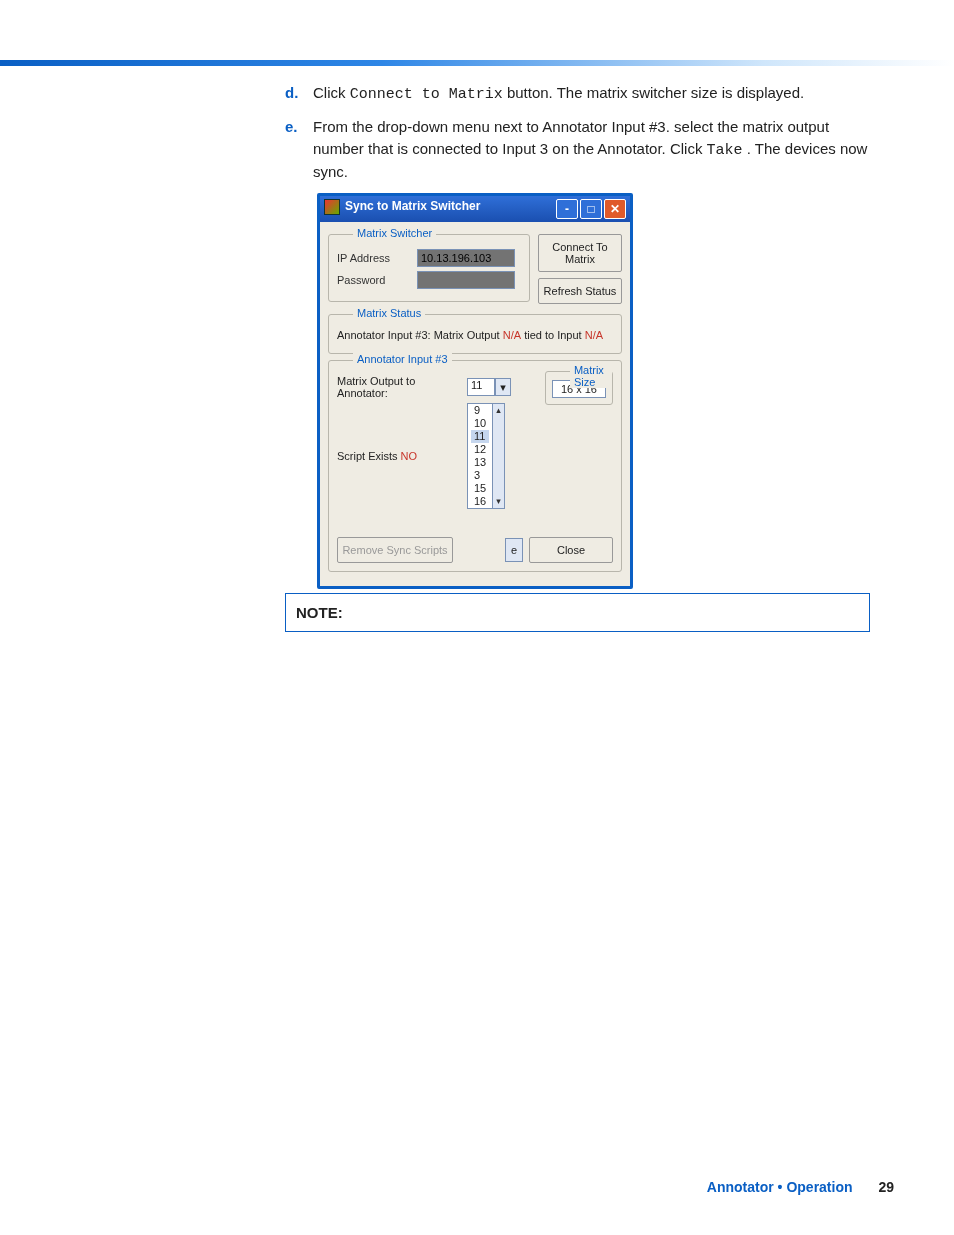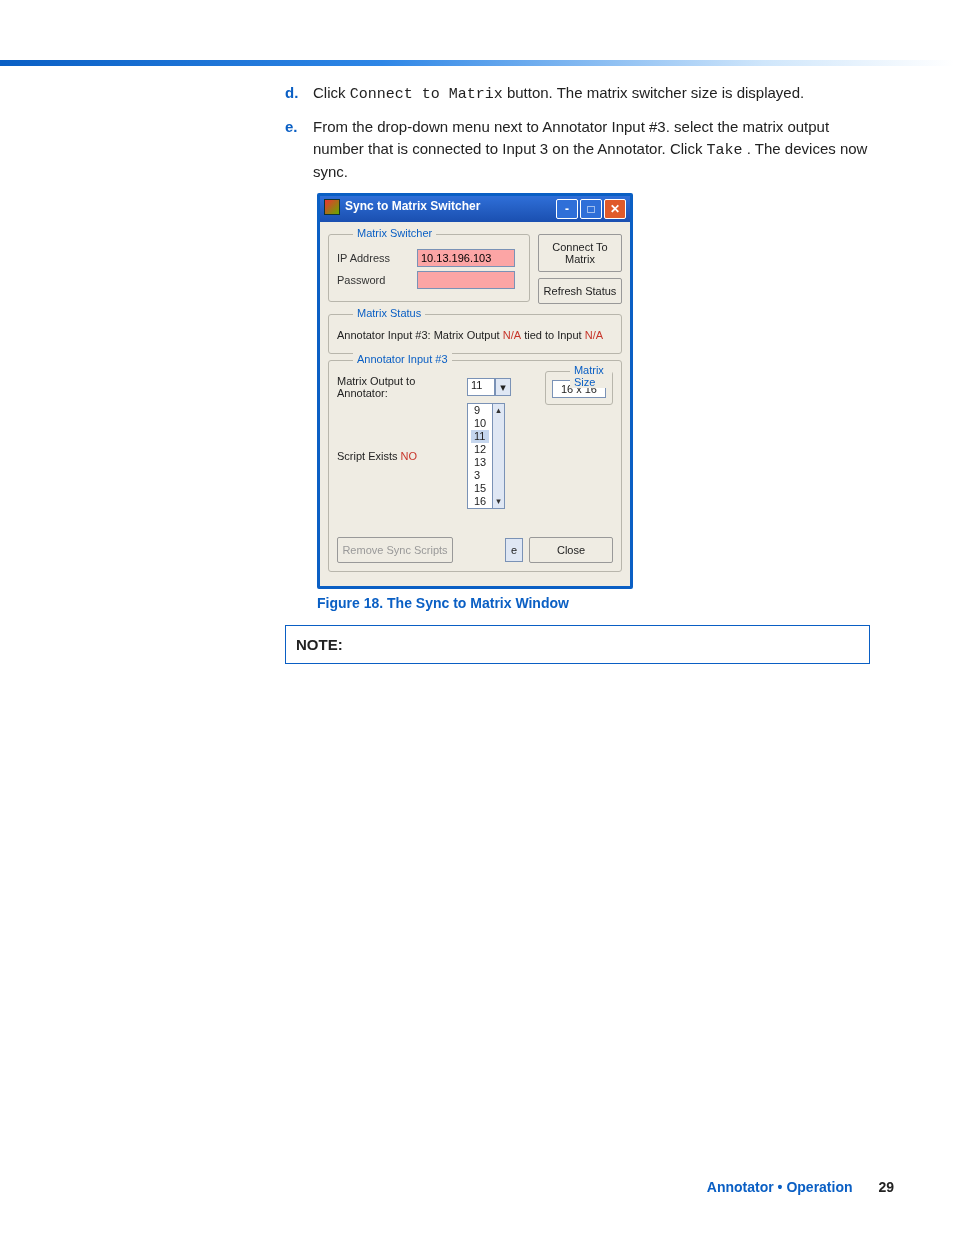--- a/index.html
+++ b/index.html
@@ -16,21 +16,21 @@
   .dlg-title .ttl{flex:1;font-weight:700;font-size:12px}
   .wbtn{width:20px;height:18px;margin-left:2px;border:1px solid #fff;border-radius:2px;display:flex;align-items:center;justify-content:center;font-weight:700;color:#fff;font-size:12px}
   .wb-min{background:#2f6fd8}
   .wb-max{background:#2f6fd8}
   .wb-close{background:#e05a2a}
   .dlg-body{padding:6px 8px 8px 8px}
   .gb{border:1px solid #b8b6ac;border-radius:3px;padding:10px 8px 8px 8px;margin:6px 0;position:relative}
   .gb-legend{position:absolute;top:-8px;left:24px;background:#efece3;padding:0 4px;color:#0a5fc4;font-size:11px}
   .row{display:flex;align-items:center;margin:4px 0}
   .lbl{width:80px;color:#333}
-  .txtfield{border:1px solid #7a92b6;background:#fca5a5;height:16px;padding:0 3px;font-size:11px;width:90px}
+  .txtfield{border:1px solid #7a92b6;background:#737373;height:16px;padding:0 3px;font-size:11px;width:90px}
   .btnw{border:1px solid #999;background:#efece3;width:78px;text-align:center;padding:6px 2px;font-size:11px;border-radius:2px}
   .btnw.dis{color:#999}
   .na{color:#c7352a}
   .dd{display:flex}
   .ddsel{border:1px solid #7a92b6;background:#fff;width:20px;height:16px;padding:0 3px;font-size:11px}
   .ddarrow{border:1px solid #7a92b6;background:#dfe7f4;width:14px;height:16px;display:flex;align-items:center;justify-content:center}
   .ddlist{border:1px solid #7a92b6;background:#fff;width:36px;font-size:11px}
   .ddlist div{padding:0 3px;line-height:13px}
   .ddlist .sel{background:#c5d6ee}
   .scrl{border-left:1px solid #7a92b6;background:#dfe7f4;width:14px;display:flex;flex-direction:column;justify-content:space-between;align-items:center}
@@ -153,24 +153,20 @@
             <div style="display:flex;gap:6px;align-items:center">
               <div style="border:1px solid #7a92b6;background:#dfe7f4;width:16px;height:22px;display:flex;align-items:center;justify-content:center">e</div>
               <div class="btnw">Close</div>
             </div>
           </div>
         </div>
 
       </div>
     </div>
 
-    <div class="figcap">
-      <b>Figure 18. </b>
-      <b>The Sync to Matrix Window</b>
-    </div>
 
     <div class="note">
       <div class="nl">NOTE:</div>
     </div>
 
   </div>
 
   <div class="footer">
     <span class="sec">Annotator • Operation</span>
     <span class="pg">29</span>

